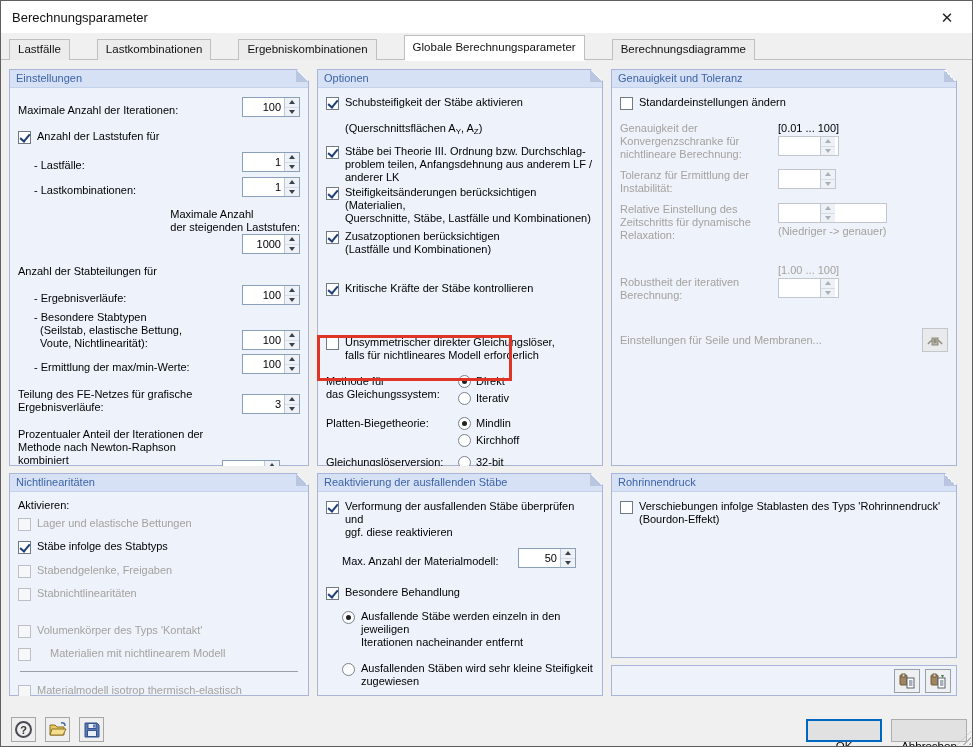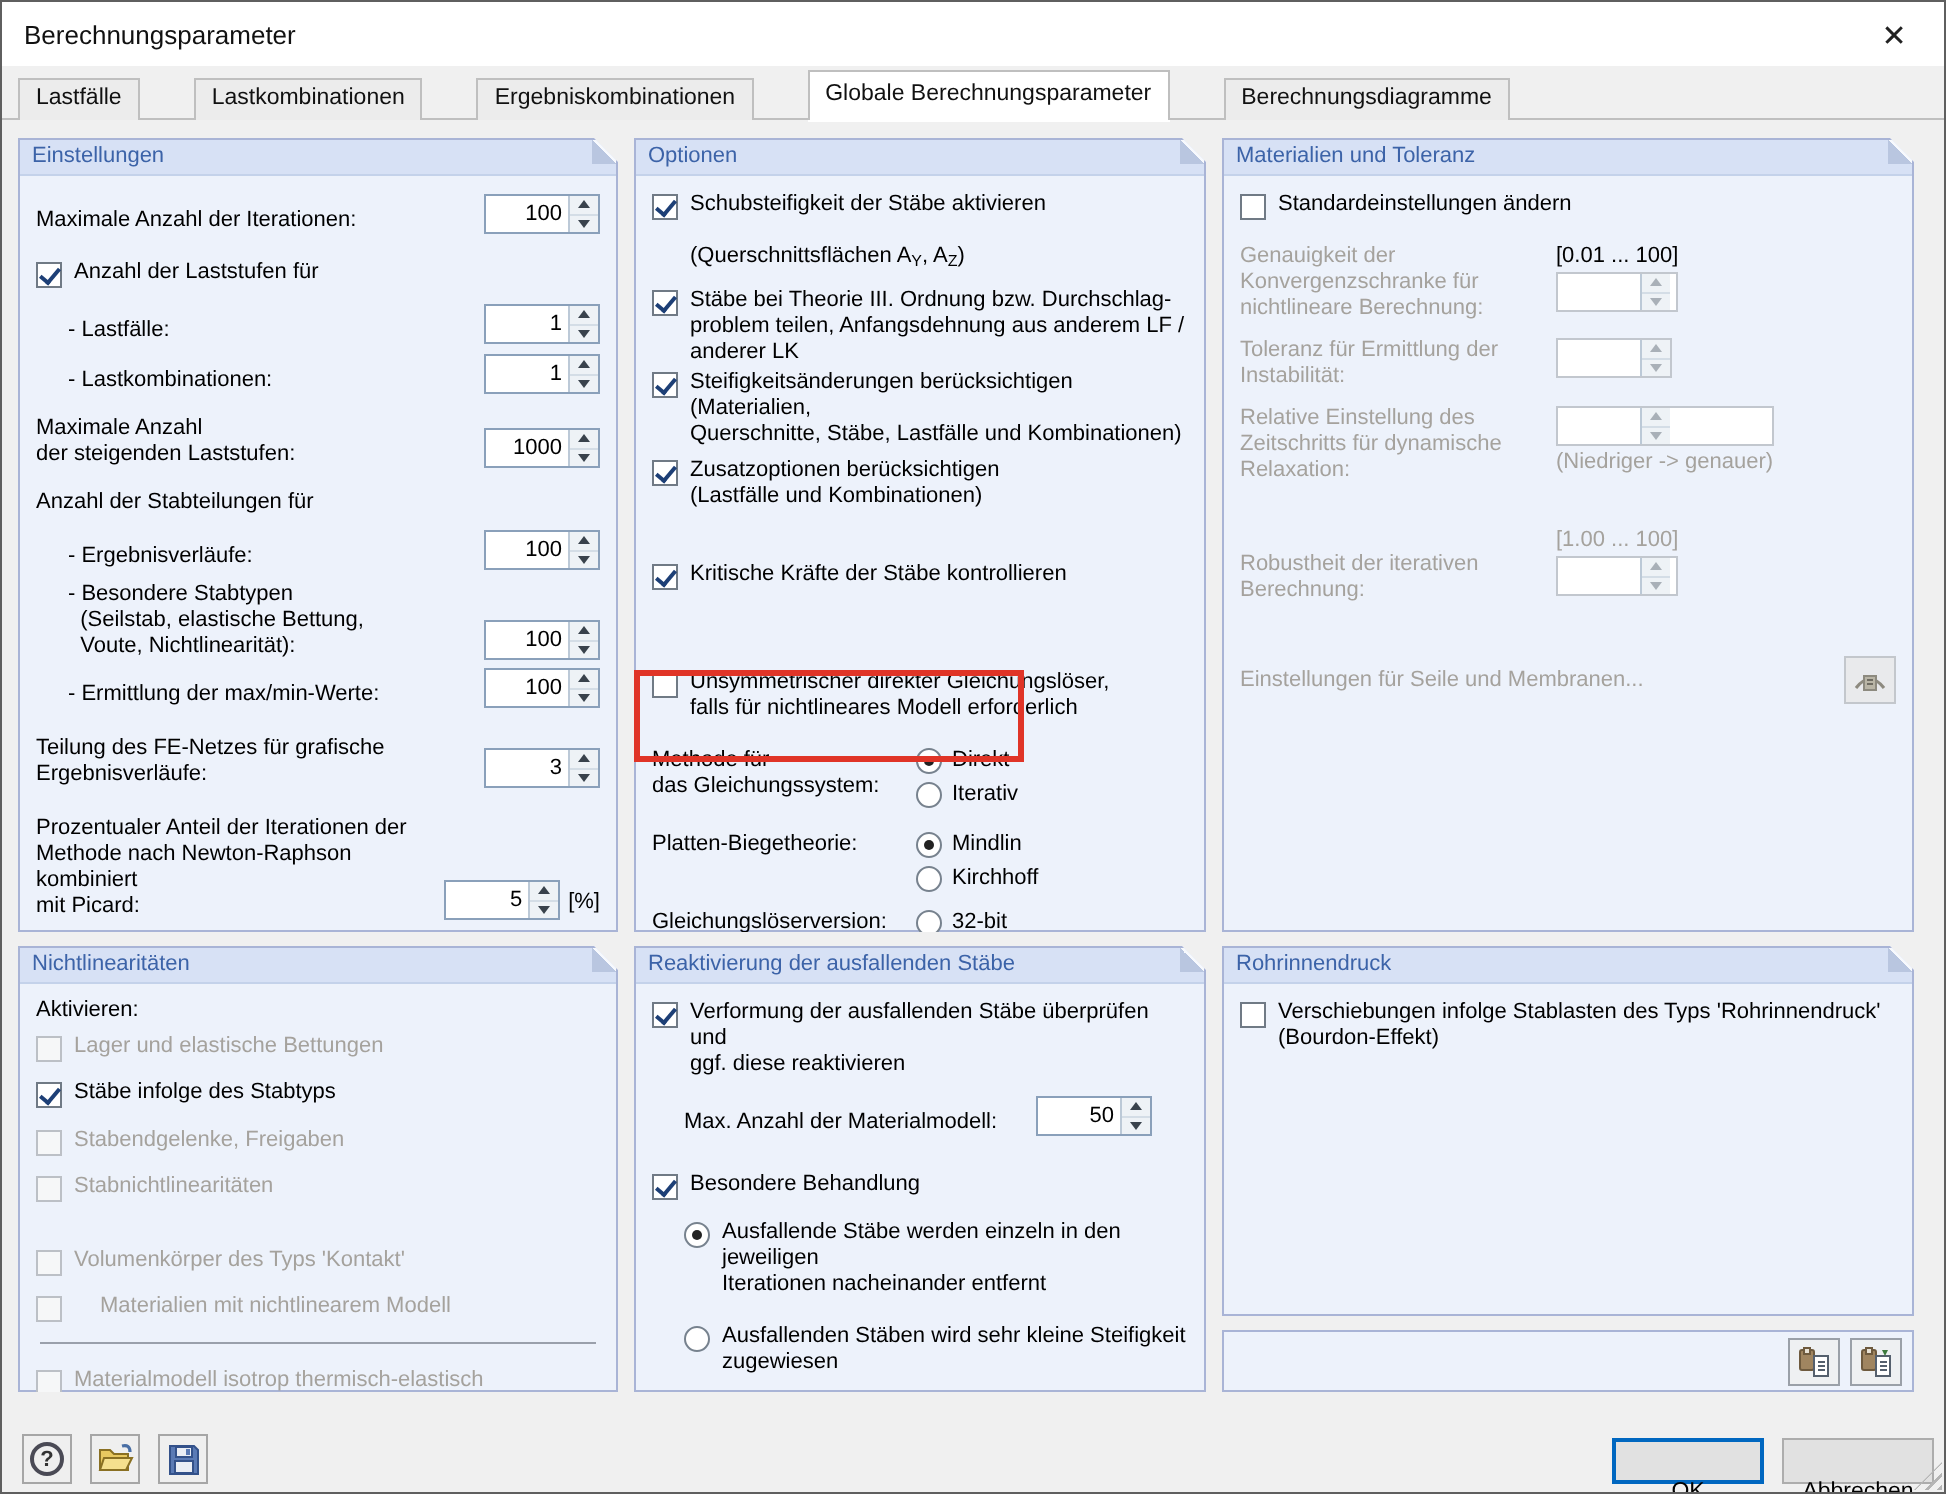--- a/index.html
+++ b/index.html
@@ -152,21 +152,21 @@
       <div class="row indent" style="margin-top:5px;">
         <span class="pre">- Lastkombinationen:</span>
         <span class="spin">
           <input value="1" style="">
           <span class="spin-btns">
               <span class="spin-up"></span>
               <span class="spin-down"></span>
             </span>
         </span>
       </div>
-      <div class="row" style="margin-top:11px;">
+      <div class="row" style="margin-top:11px;flex-direction:column;">
         <span class="pre">Maximale Anzahl
 der steigenden Laststufen:</span>
         <span class="spin">
           <input value="1000" style="">
           <span class="spin-btns">
               <span class="spin-up"></span>
               <span class="spin-down"></span>
             </span>
         </span>
       </div>
@@ -307,21 +307,21 @@
               <span class="radio selected"></span>
               <span class="pre">64-bit</span>
             </span>
         </span>
       </div>
     </div>
   </div>
 
   <div class="panel" style="left:610px; top:68px; width:346px; height:397px;">
     <div class="fold"></div>
-    <div class="panel-header">Materialien und Toleranz</div>
+    <div class="panel-header">Genauigkeit und Toleranz</div>
     <div class="panel-body">
       <div class="opt" style="margin-top:2px; margin-bottom:12px;">
         <span class="cb"></span>
         <span class="pre">Standardeinstellungen ändern</span>
       </div>
       <div class="grow">
         <span class="glabel pre dis">Genauigkeit der
 Konvergenzschranke für
 nichtlineare Berechnung:</span>
         <span class="gctrl">

